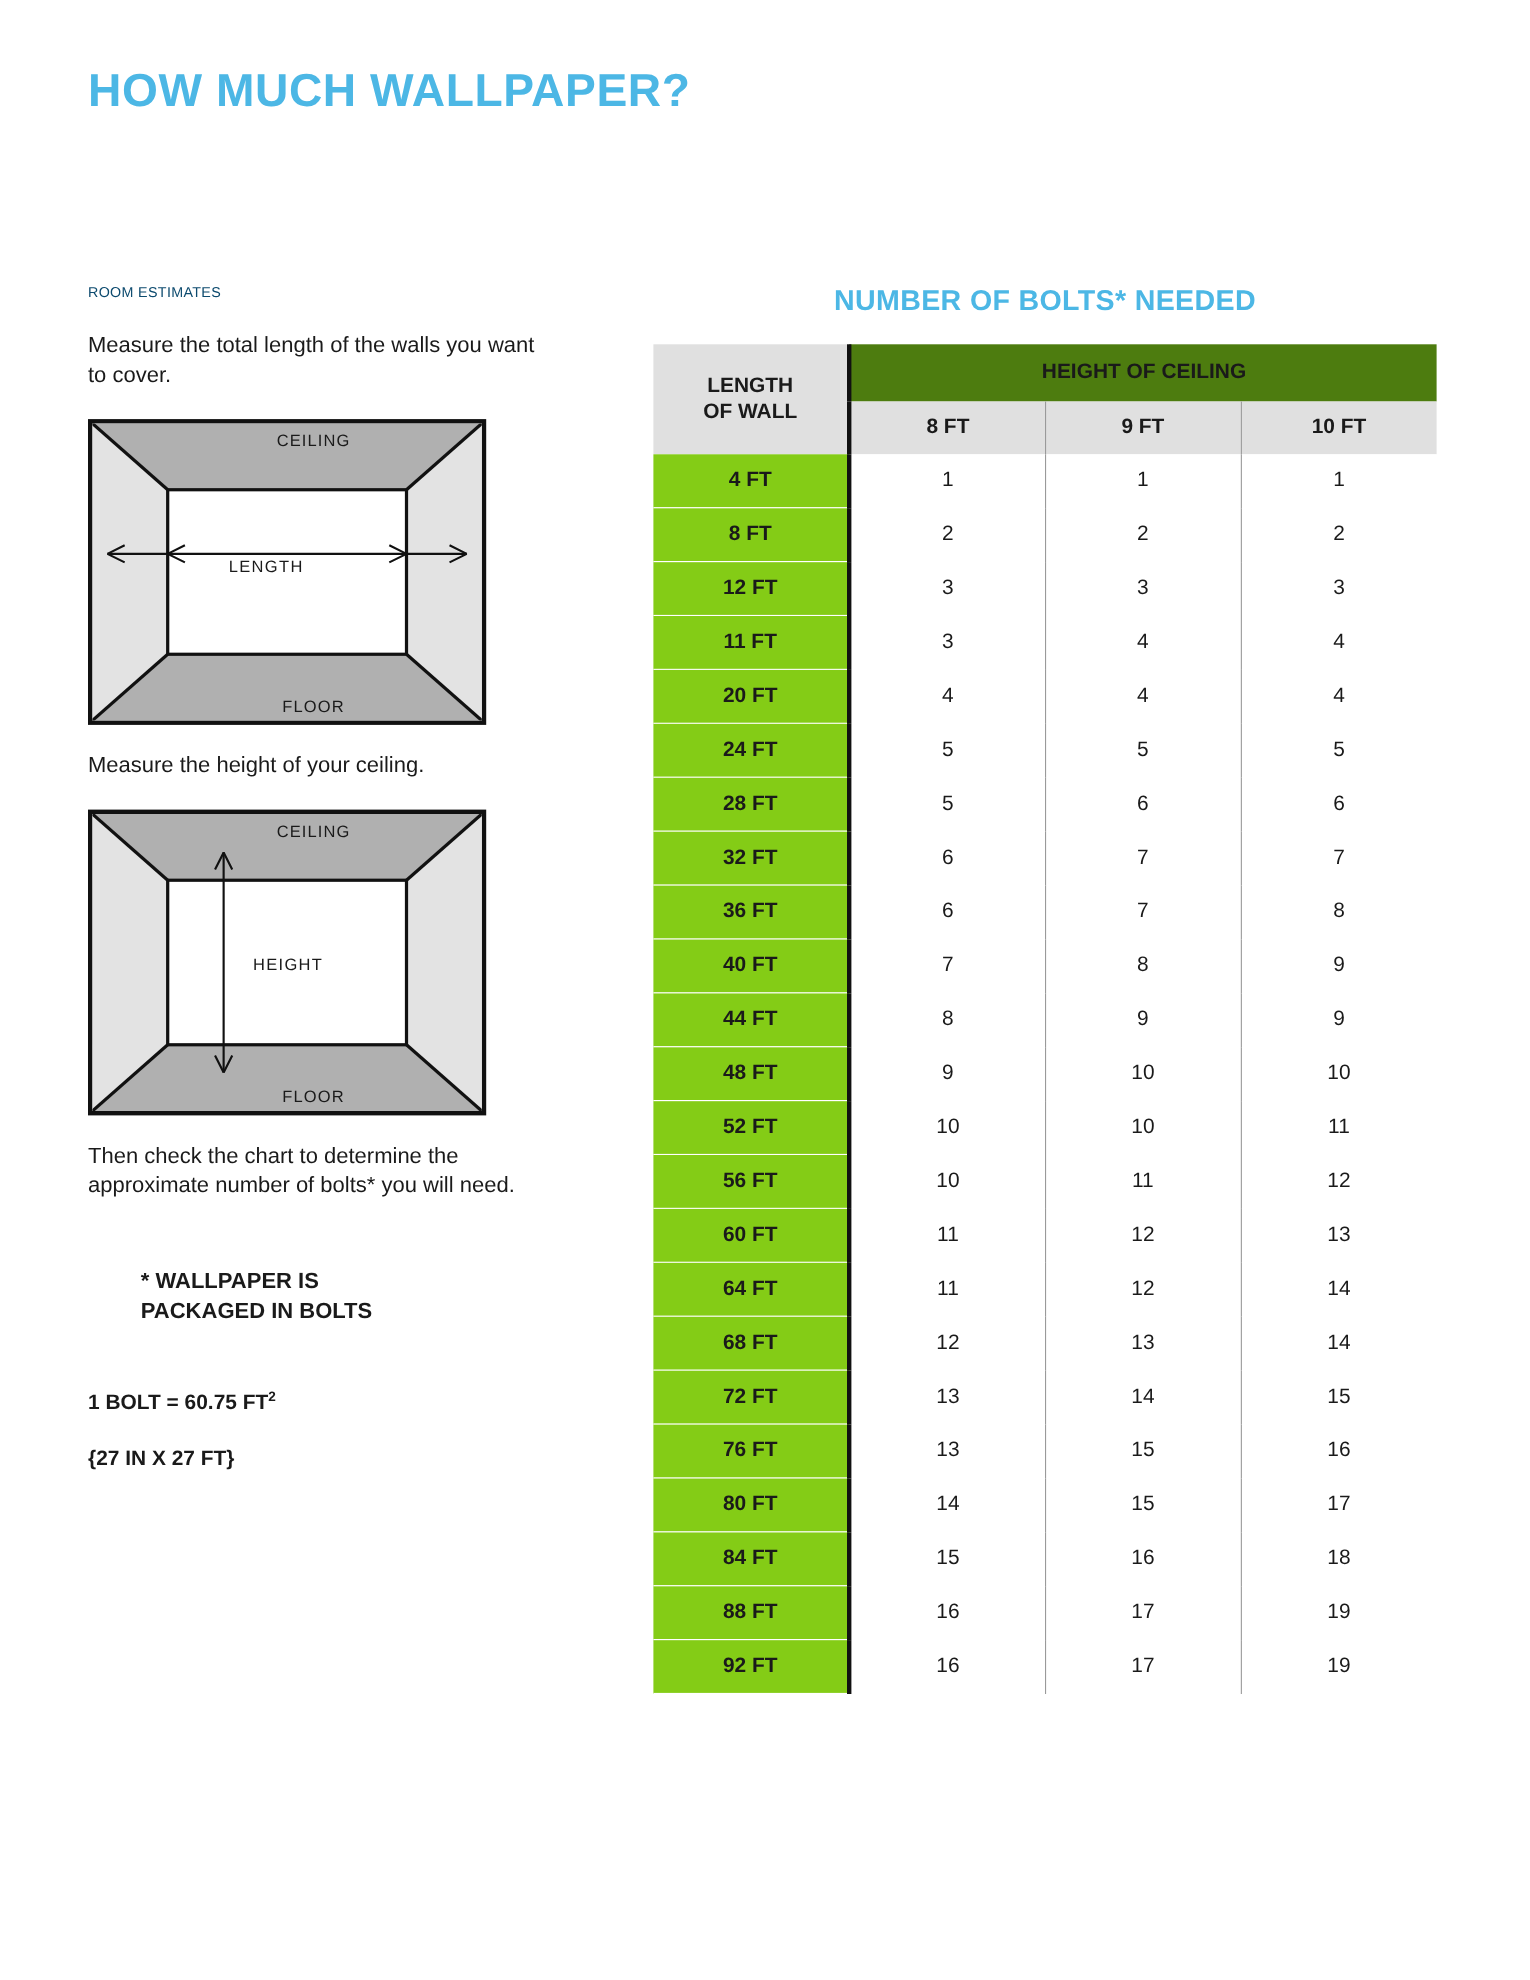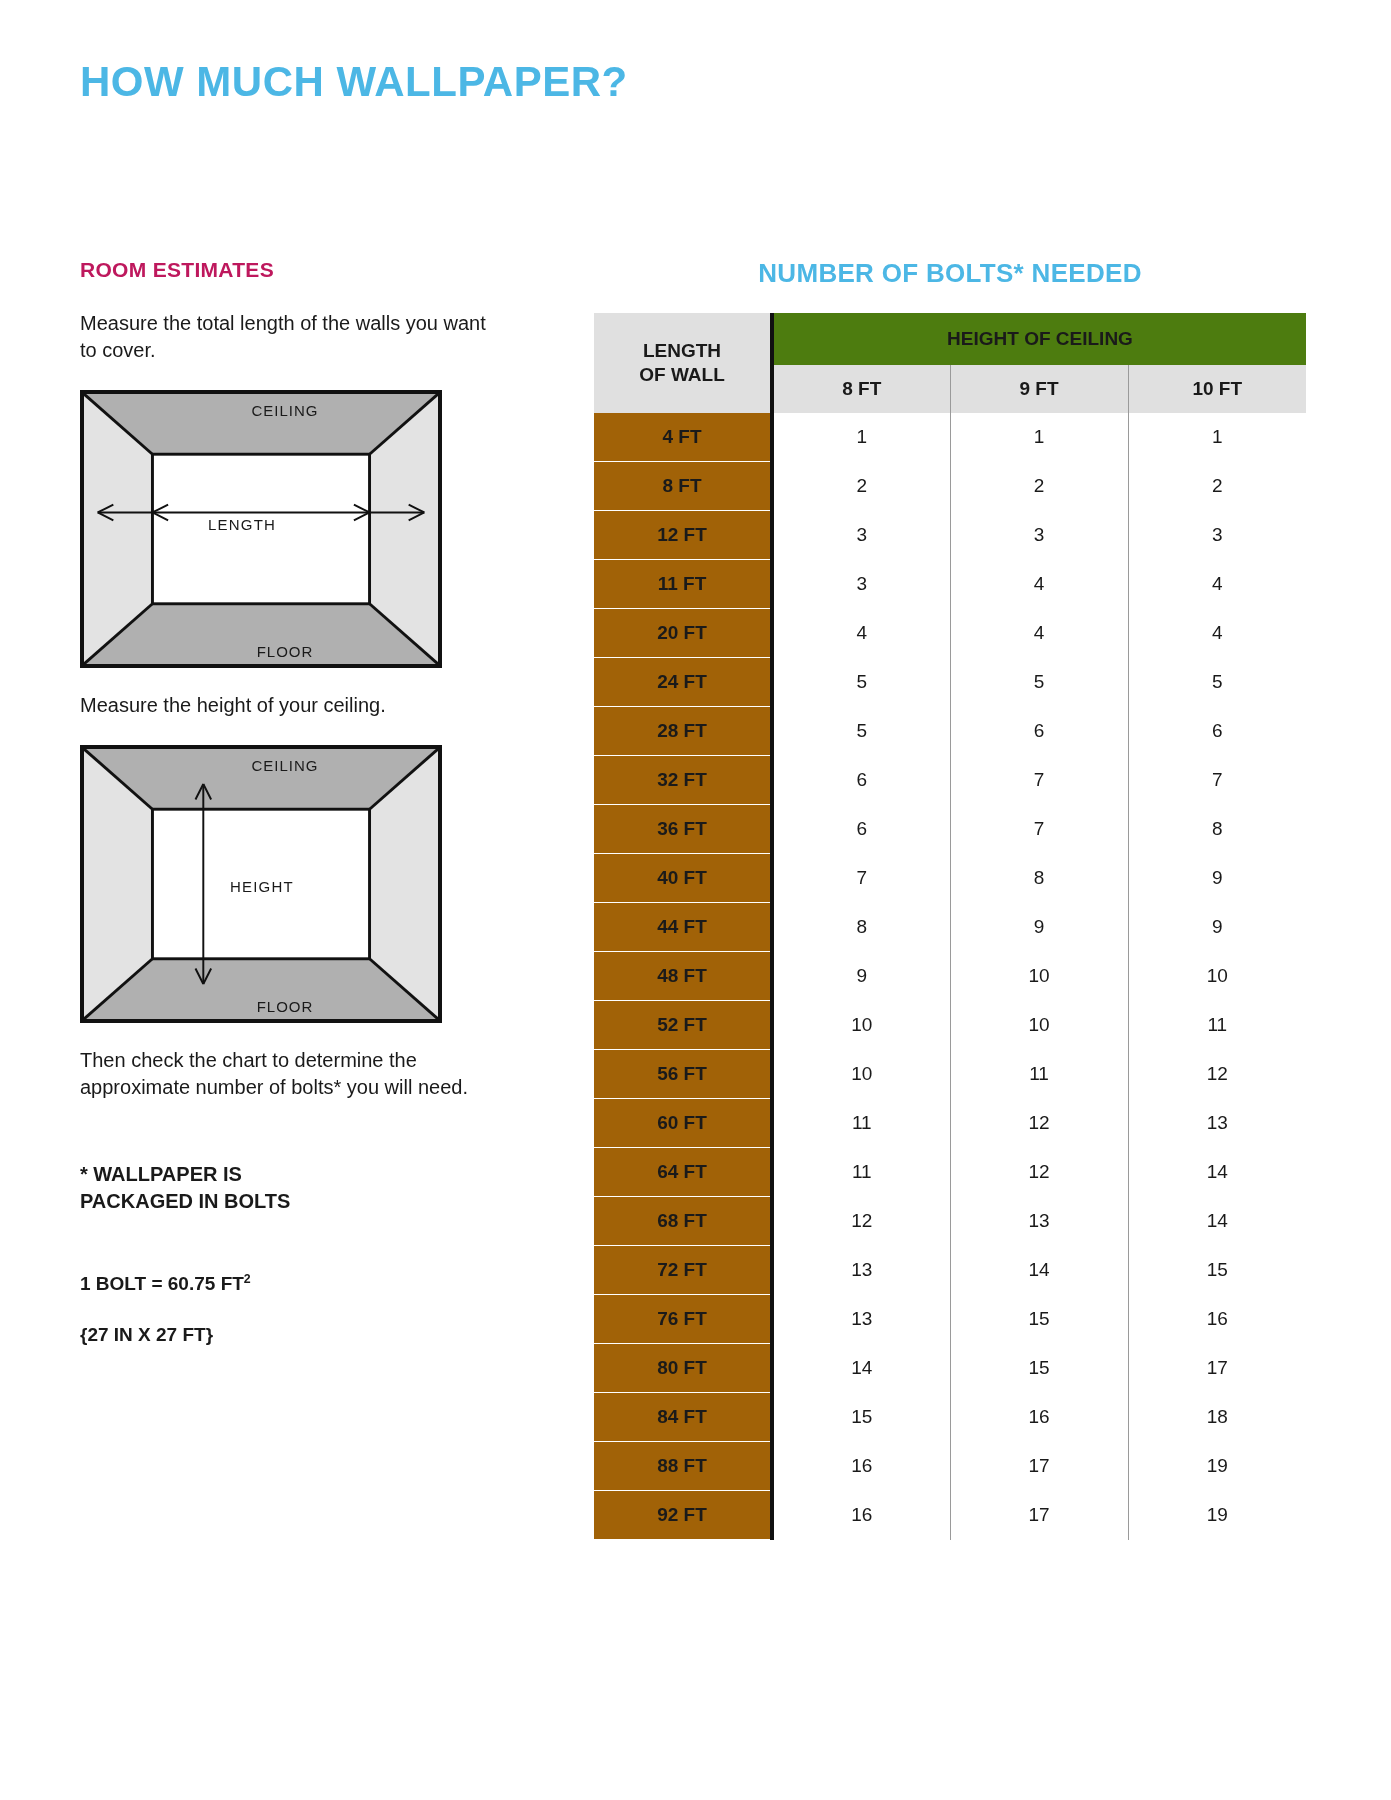--- a/index.html
+++ b/index.html
@@ -30,23 +30,23 @@
     letter-spacing: 0.5px;
     color: #4cb7e5;
   }
   .left-col {
     position: absolute;
     left: 80px;
     top: 258px;
     width: 420px;
   }
   .section-head {
-    font-size: 21px;
-    font-weight: bold;
-    color: #be185d;
+    font-size: 13px;
+    font-weight: normal;
+    color: #0c4a6e;
     letter-spacing: 0.3px;
   }
   .para {
     font-size: 20px;
     line-height: 1.35;
     color: #1a1a1a;
     margin-top: 28px;
     font-weight: 400;
   }
   .para.tight {
@@ -87,20 +87,21 @@
     color: #1a1a1a;
     background: #ffffff;
     padding: 2px 6px;
   }
   .note-bold {
     font-size: 20px;
     font-weight: bold;
     line-height: 1.35;
     margin-top: 60px;
     white-space: pre-line;
+    margin-left: 48px;
   }
   .note-bold2 {
     font-size: 19px;
     font-weight: bold;
     line-height: 1.35;
     margin-top: 30px;
     white-space: pre-line;
   }
   sup { font-size: 0.65em; vertical-align: super; }
 
@@ -159,21 +160,21 @@
     border-left: 1px solid #9a9a9a;
   }
   tbody td {
     height: 48px;
     text-align: center;
     font-size: 19px;
     background: #ffffff;
     border-bottom: 1px solid #6e6e6e;
   }
   tbody td.rowhead {
-    background: #a16207;
+    background: #84cc16;
     font-weight: bold;
     border-right: 4px solid #111;
     border-bottom: 1px solid #ffffff;
   }
   tbody td.divider {
     border-left: 1px solid #9a9a9a;
   }
   .outer-top {
     border-top: 4px solid #111;
   }

